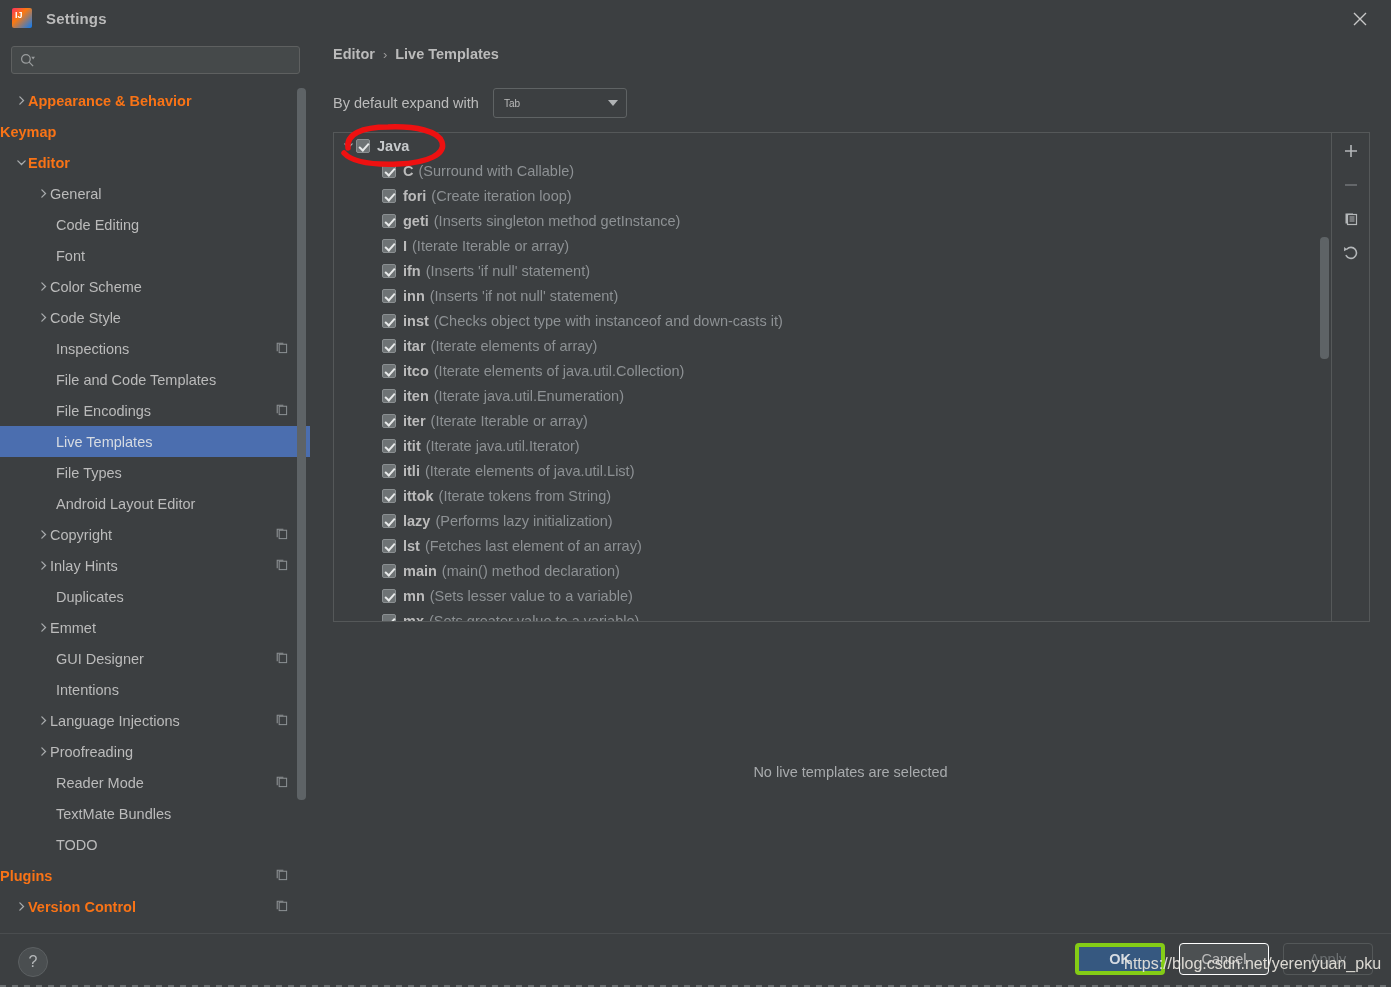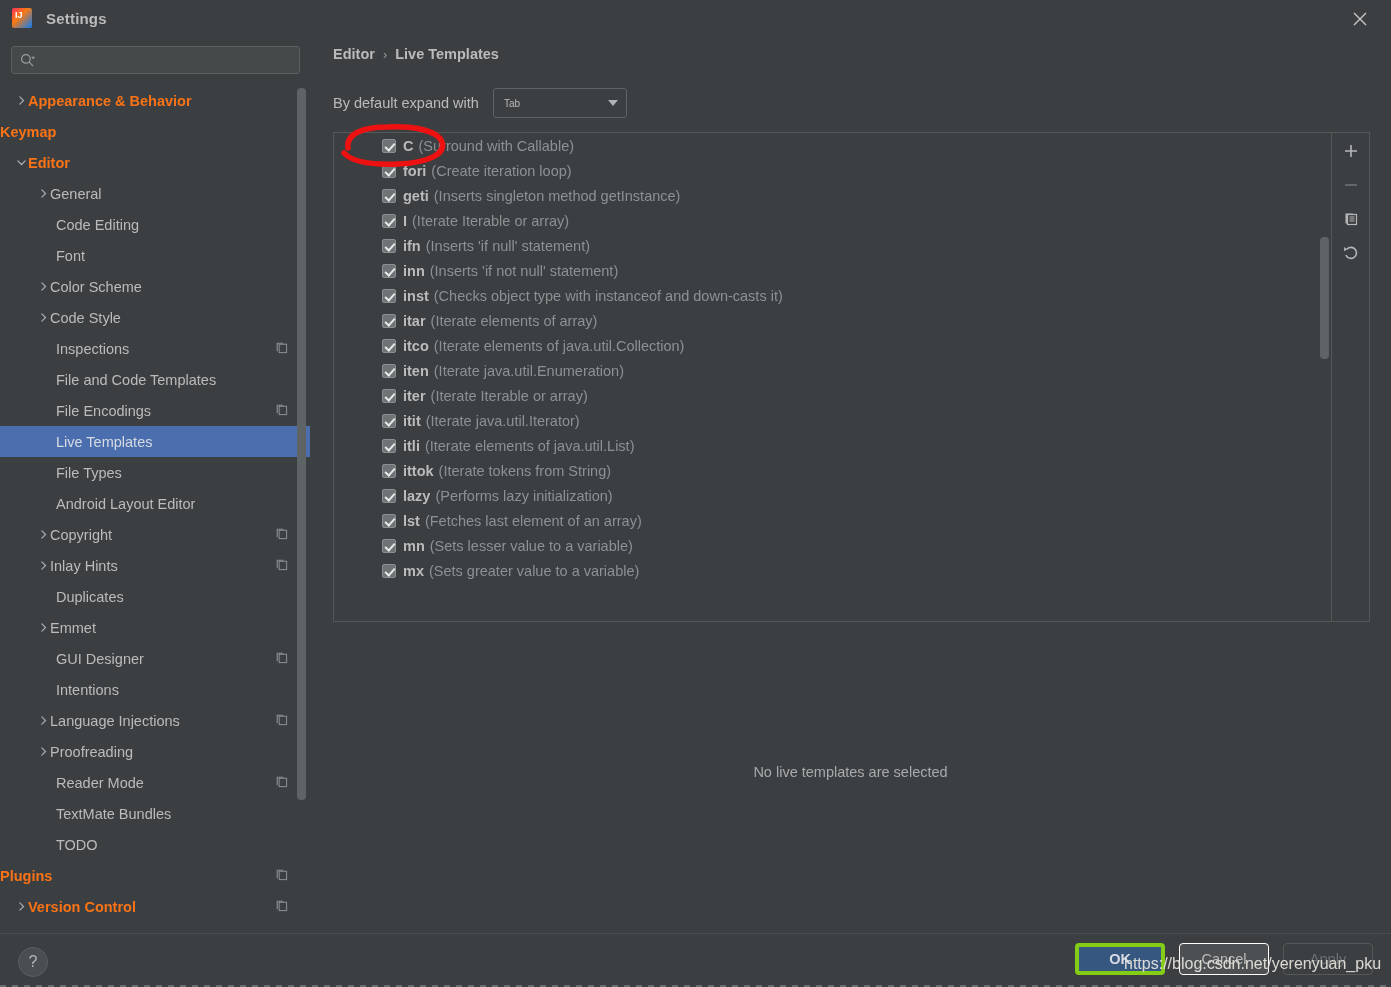--- a/index.html
+++ b/index.html
@@ -465,20 +465,29 @@
       <span class="expand-label">By default expand with</span>
       <div class="combo">
         <span>Tab</span>
         <span class="caret"></span>
       </div>
     </div>
 
     <div class="list-panel">
       <div class="list-scrollarea">
         <div id="tmpl-list">
+            <div class="tmpl-row group">
+              <span class="row-arrow">
+                <svg width="11" height="11" viewBox="0 0 12 12">
+                  <path d="M2 4.2 L6 8.2 L10 4.2" stroke="#a8abad" stroke-width="1.4" fill="none" stroke-linecap="round"></path>
+                </svg>
+              </span>
+              <span class="cb"></span>
+              <span class="abbr">Java</span>
+            </div>
             <div class="tmpl-row child">
               <span class="cb"></span>
               <span class="abbr">C</span>
               <span class="desc">(Surround with Callable)</span>
             </div>
             <div class="tmpl-row child">
               <span class="cb"></span>
               <span class="abbr">fori</span>
               <span class="desc">(Create iteration loop)</span>
             </div>
@@ -544,20 +553,25 @@
             </div>
             <div class="tmpl-row child">
               <span class="cb"></span>
               <span class="abbr">lazy</span>
               <span class="desc">(Performs lazy initialization)</span>
             </div>
             <div class="tmpl-row child">
               <span class="cb"></span>
               <span class="abbr">lst</span>
               <span class="desc">(Fetches last element of an array)</span>
+            </div>
+            <div class="tmpl-row child">
+              <span class="cb"></span>
+              <span class="abbr">main</span>
+              <span class="desc">(main() method declaration)</span>
             </div>
             <div class="tmpl-row child">
               <span class="cb"></span>
               <span class="abbr">mn</span>
               <span class="desc">(Sets lesser value to a variable)</span>
             </div>
             <div class="tmpl-row child">
               <span class="cb"></span>
               <span class="abbr">mx</span>
               <span class="desc">(Sets greater value to a variable)</span>

